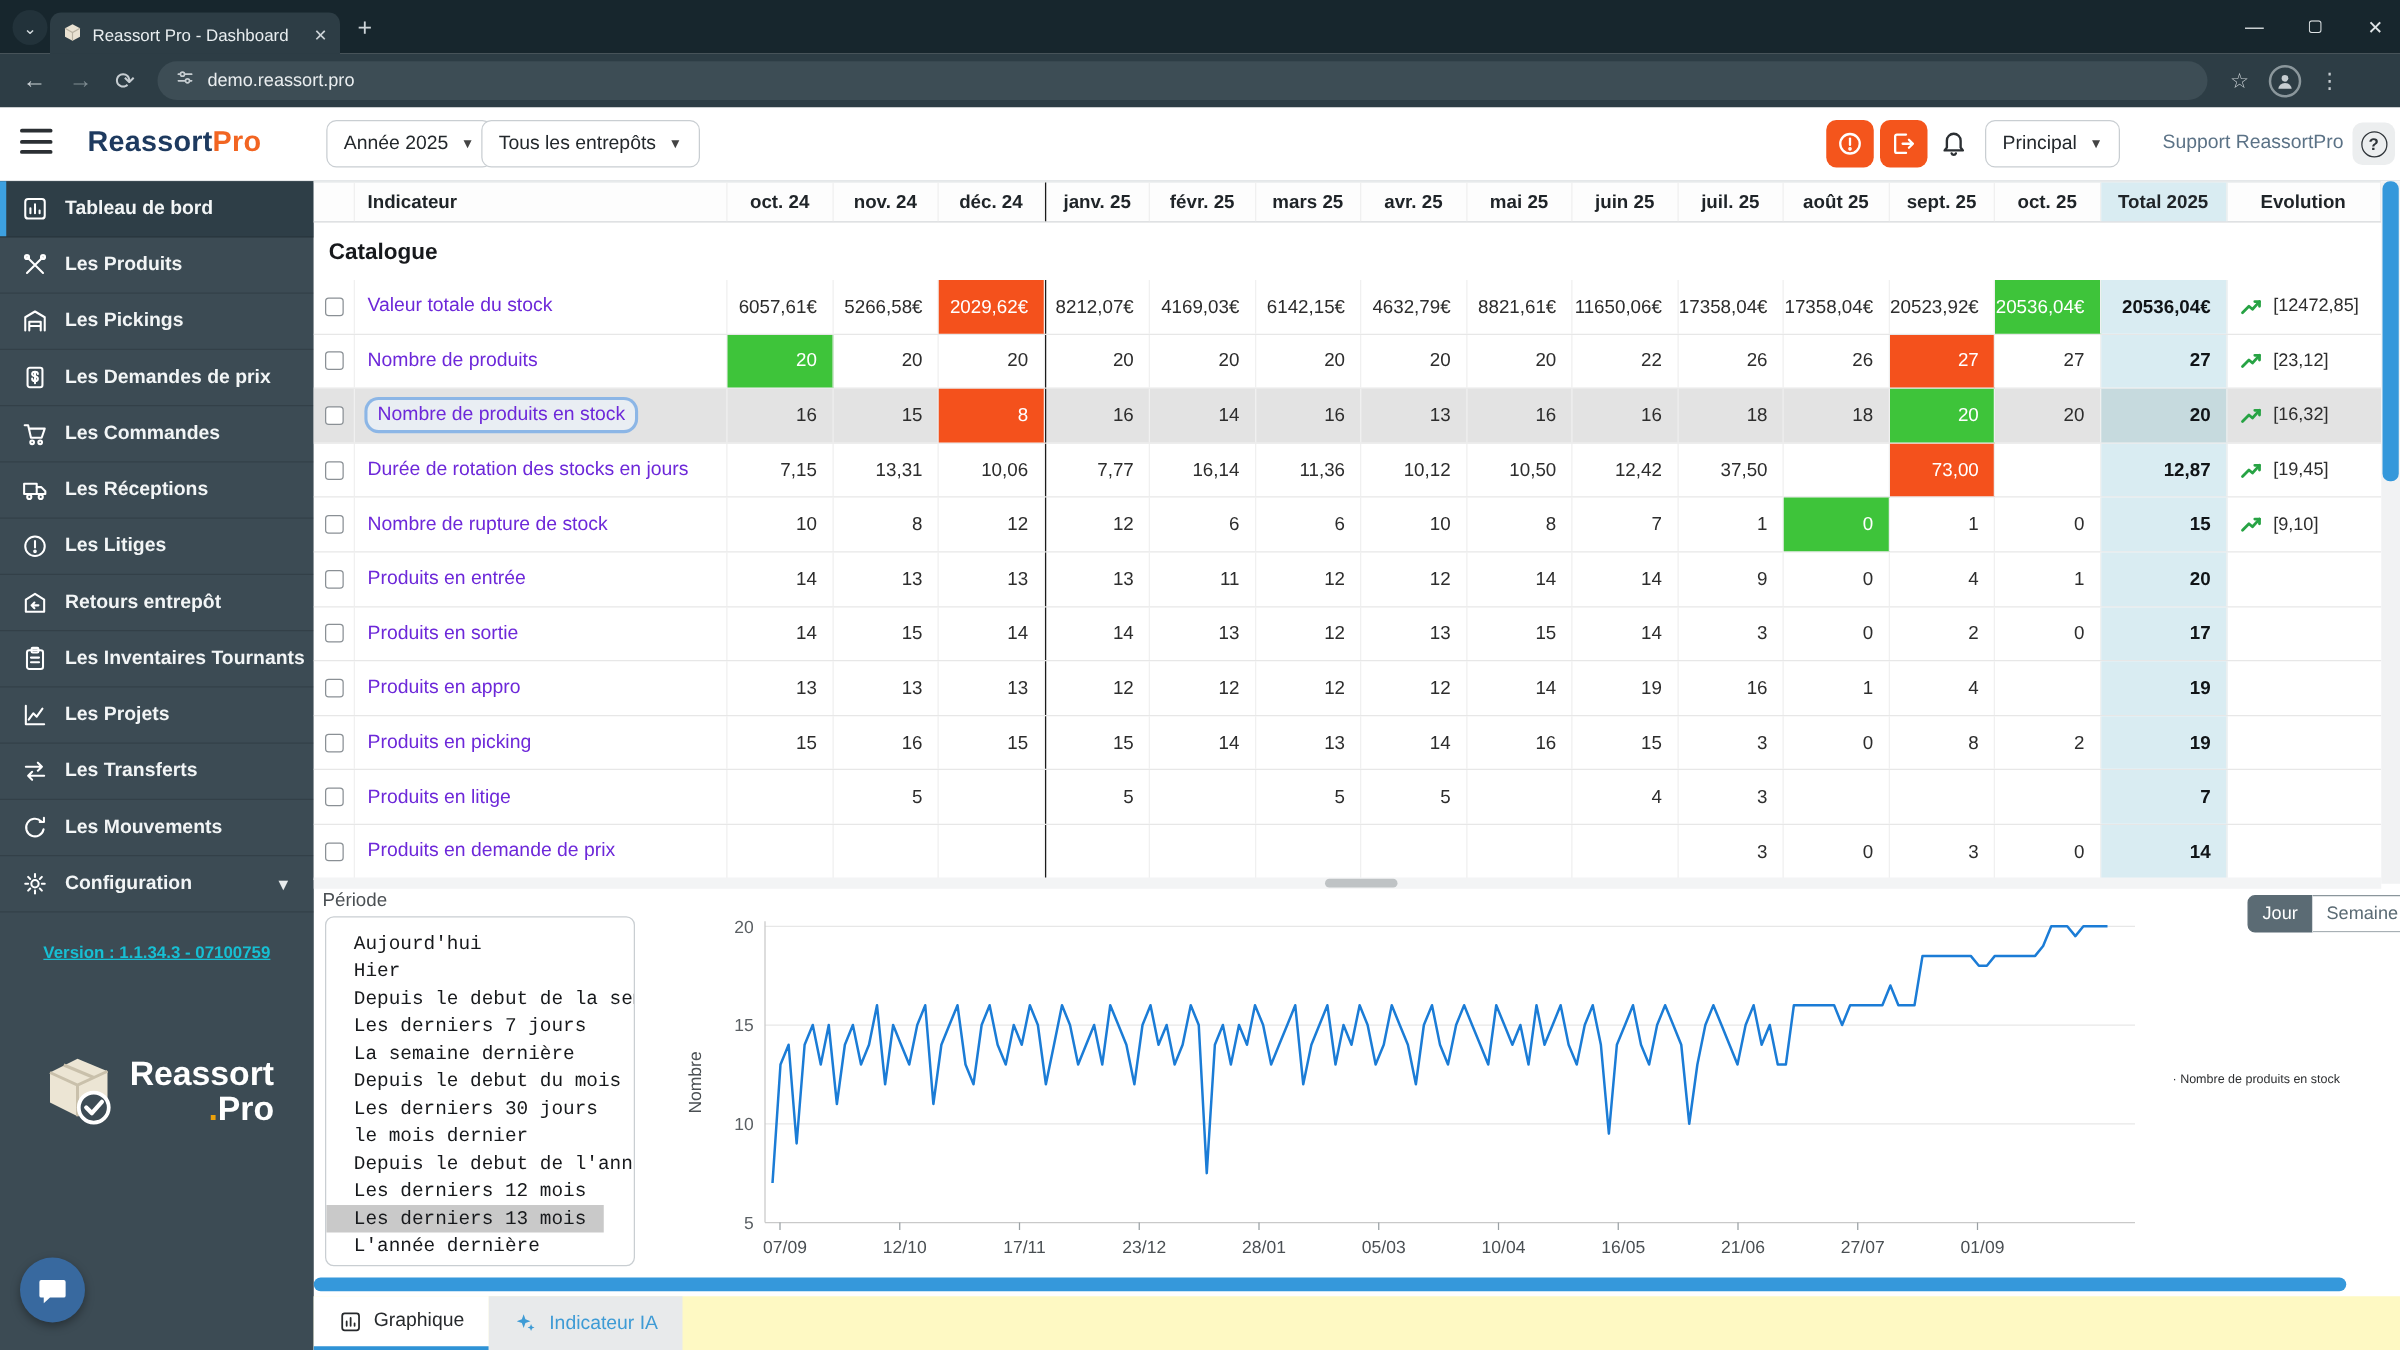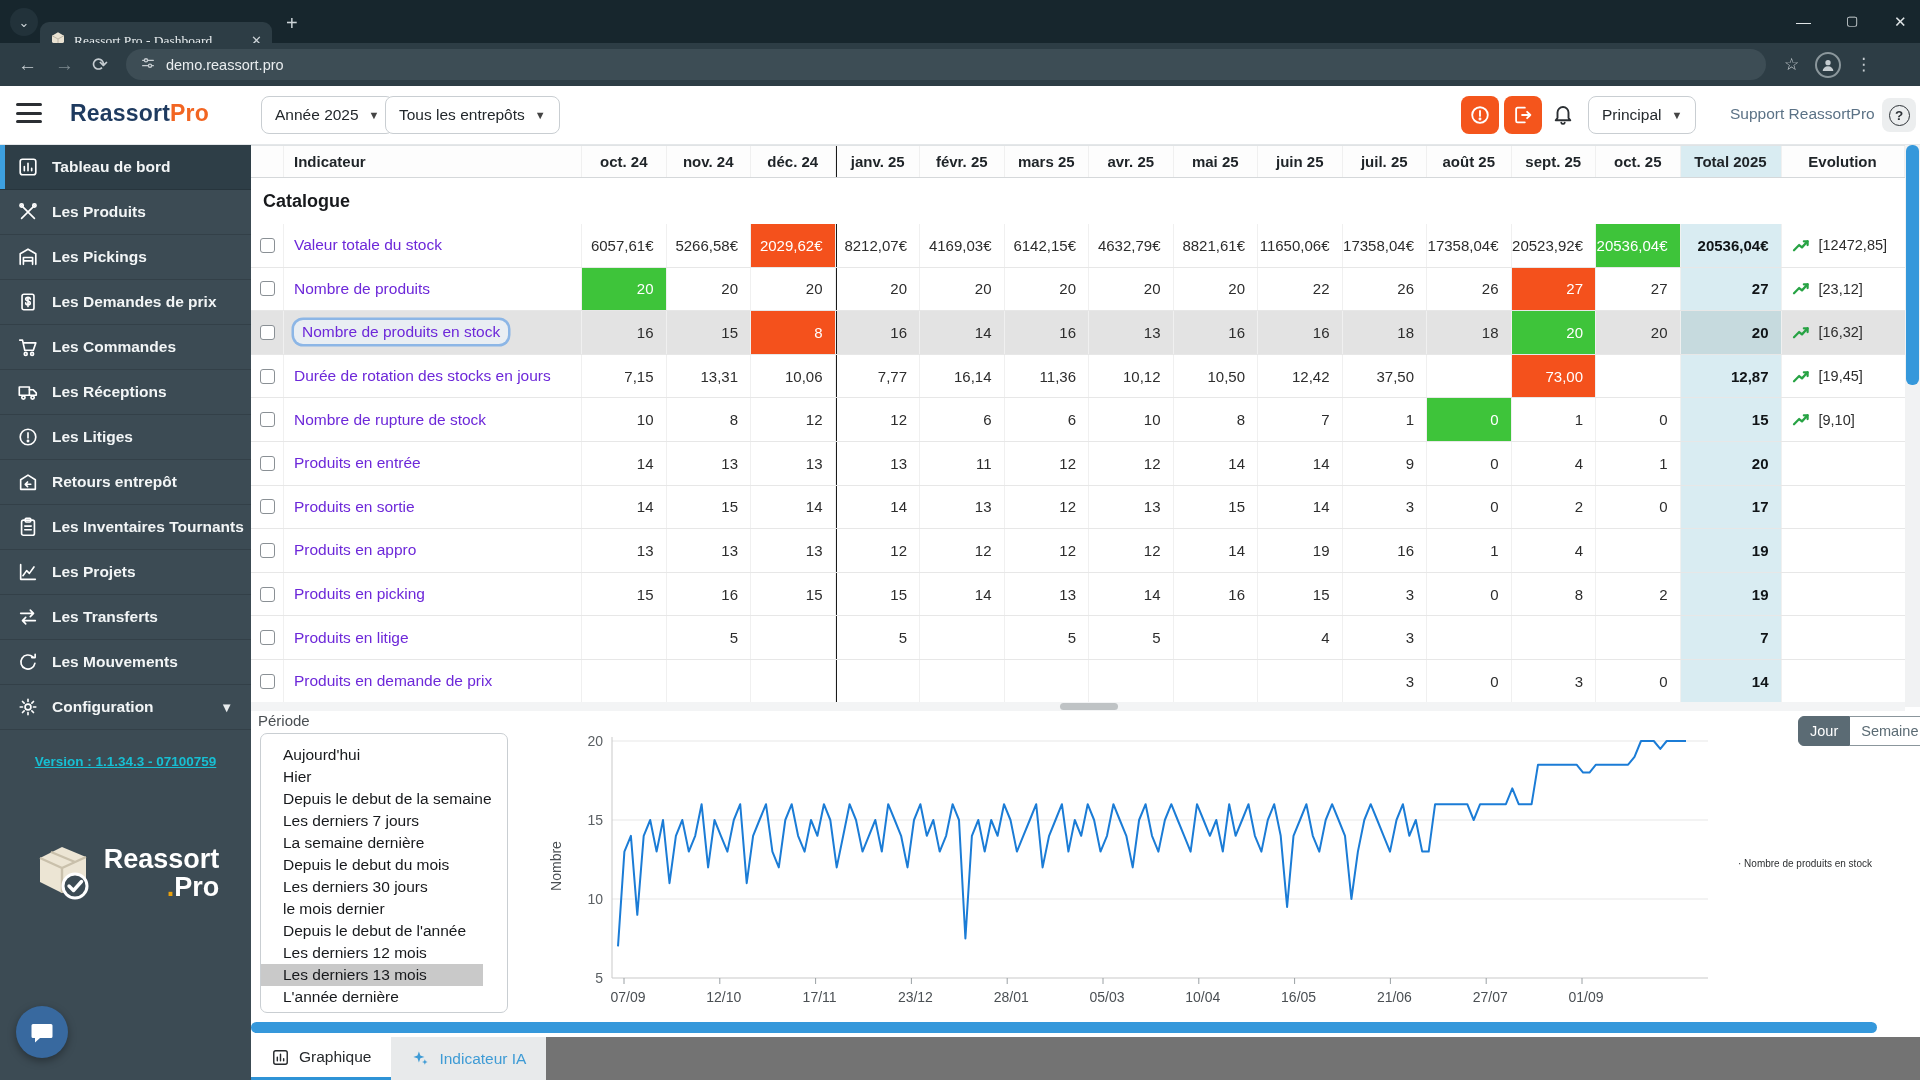--- a/index.html
+++ b/index.html
@@ -3,21 +3,21 @@
 <meta charset="utf-8">
 <style>
   * { margin:0; padding:0; box-sizing:border-box; }
   html,body { width:1920px; height:1080px; overflow:hidden; font-family:"Liberation Sans",sans-serif; background:#fff; }
   .abs { position:absolute; }
   #stage { position:relative; width:1920px; height:1080px; }
 
   
   #tabstrip { left:0; top:0; width:1920px; height:43px; background:#17262d; }
   #tab-chevron { left:10px; top:8px; width:28px; height:28px; border-radius:50%; background:#22323a; color:#cfd6da; display:flex; align-items:center; justify-content:center; font-size:13px; }
-  #tab { left:40px; top:22px; width:232px; height:37px; background:#2d3d45; border-radius:9px 9px 0 0; display:flex; align-items:center; gap:8px; padding:0 10px;font-family:Liberation Serif, serif; }
+  #tab { left:40px; top:10px; width:232px; height:37px; background:#2d3d45; border-radius:9px 9px 0 0; display:flex; align-items:center; gap:8px; padding:0 10px; }
   #tab-title { color:#e8edef; font-size:13.5px; flex:1; white-space:nowrap; overflow:hidden; }
   #tab-close { color:#cdd4d8; font-size:13px; }
   #new-tab { left:286px; top:13px; color:#cdd4d8; font-size:20px; line-height:20px; }
   .win-btn { top:13px; color:#dfe4e6; font-size:15px; }
   #win-min{ left:1796px; } #win-max{ left:1846px; font-size:13px;} #win-close{ left:1894px; }
 
   #toolbar { left:0; top:43px; width:1920px; height:43px; background:#2d3d45; display:flex; align-items:center; }
   .nav-ico { color:#c6cdd1; font-size:19px; margin-left:18px; }
   #fwd { color:#7e8b91; }
   #url-pill { margin-left:18px; width:1640px; height:31px; background:#3d4d55; border-radius:16px; display:flex; align-items:center; padding:0 14px; gap:10px; }
@@ -86,33 +86,33 @@
   .t-row.selected .t-cell.lbl span { box-shadow:0 0 0 2.5px #8cb6e6; border-radius:9px; padding:3px 8px; background:#e9eef3; }
   .checkbox { width:15px; height:15px; border:1.6px solid #8a9095; border-radius:3px; background:#fff; }
   #h-scroll-track { left:251px; top:702px; width:1654px; height:9px; background:#f3f4f5; }
   #h-scroll-thumb { left:1060px; top:703px; width:58px; height:7px; background:#bfc3c5; border-radius:4px; }
   #v-scroll-track { left:1905px; top:145px; width:15px; height:562px; background:#f1f2f3; }
   #v-scroll-thumb { left:1906px; top:145px; width:13px; height:240px; background:#3598db; border-radius:6px; }
 
   
   #periode-label { left:258px; top:712px; font-size:15px; color:#4a4f53; }
   #periode-box { left:260px; top:733px; width:248px; height:280px; border:1px solid #c9ced2; border-radius:7px; background:#fff; padding:10px 0; overflow:hidden; }
-  .p-opt { height:22px; display:flex; align-items:center; padding-left:22px; margin-right:24px; font-size:15.5px; color:#17191c; white-space:nowrap; }
+  .p-opt { height:22px; display:flex; align-items:center; padding-left:22px; margin-right:24px; font-size:15.5px; color:#17191c; white-space:nowrap;font-family:Liberation Mono, monospace; }
   .p-opt.selected { background:#c9c9c9; }
 
   #chart-svg { left:545px; top:726px; }
   #legend { left:1738px; top:858px; font-size:10px; color:#2d2f31; }
   #granularity { left:1798px; top:716px; display:flex; }
   .g-btn { height:30px; padding:0 11px; display:flex; align-items:center; font-size:14.5px; color:#5b6b74; background:#fff; border:1px solid #8b969c; border-left:none; }
   .g-btn:first-child { border-left:1px solid #8b969c; border-radius:6px 0 0 6px; }
   .g-btn:last-child { border-radius:0 6px 6px 0; }
   .g-btn.selected { background:#5b6b74; color:#fff; border-color:#5b6b74; }
 
   #blue-scrollbar { left:251px; top:1022px; width:1626px; height:11px; background:#3598db; border-radius:6px; }
-  #bottom-tabs { left:251px; top:1037px; width:1669px; height:43px; background:#737373; display:flex; }
+  #bottom-tabs { left:251px; top:1037px; width:1669px; height:43px; background:#fef9c3; display:flex; }
   .b-tab { display:flex; align-items:center; gap:9px; padding:0 20px; font-size:15.5px; }
   #tab-graphique { background:#fff; color:#26292c; border-bottom:3.5px solid #2f93d6; }
   #tab-graphique svg{ width:19px; height:19px; stroke:#26292c; fill:none; stroke-width:1.8; stroke-linecap:round;}
   #tab-ia { background:#e8eaeb; color:#3e9bd5; }
   #tab-ia svg{ width:19px; height:19px; fill:#3e9bd5; stroke:none; }
 
   svg text { font-family:"Liberation Sans",sans-serif; }
 </style>
 </head>
 <body>

